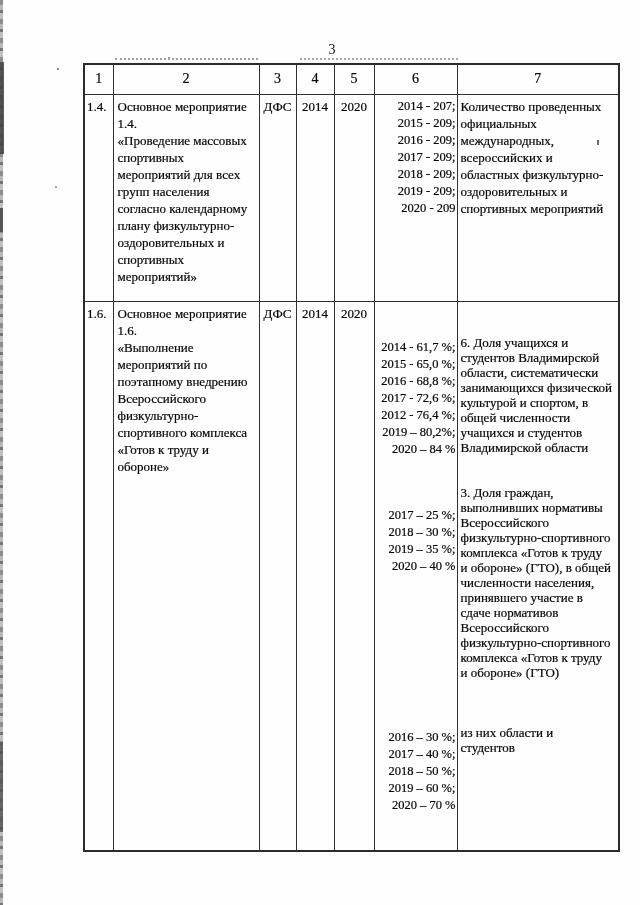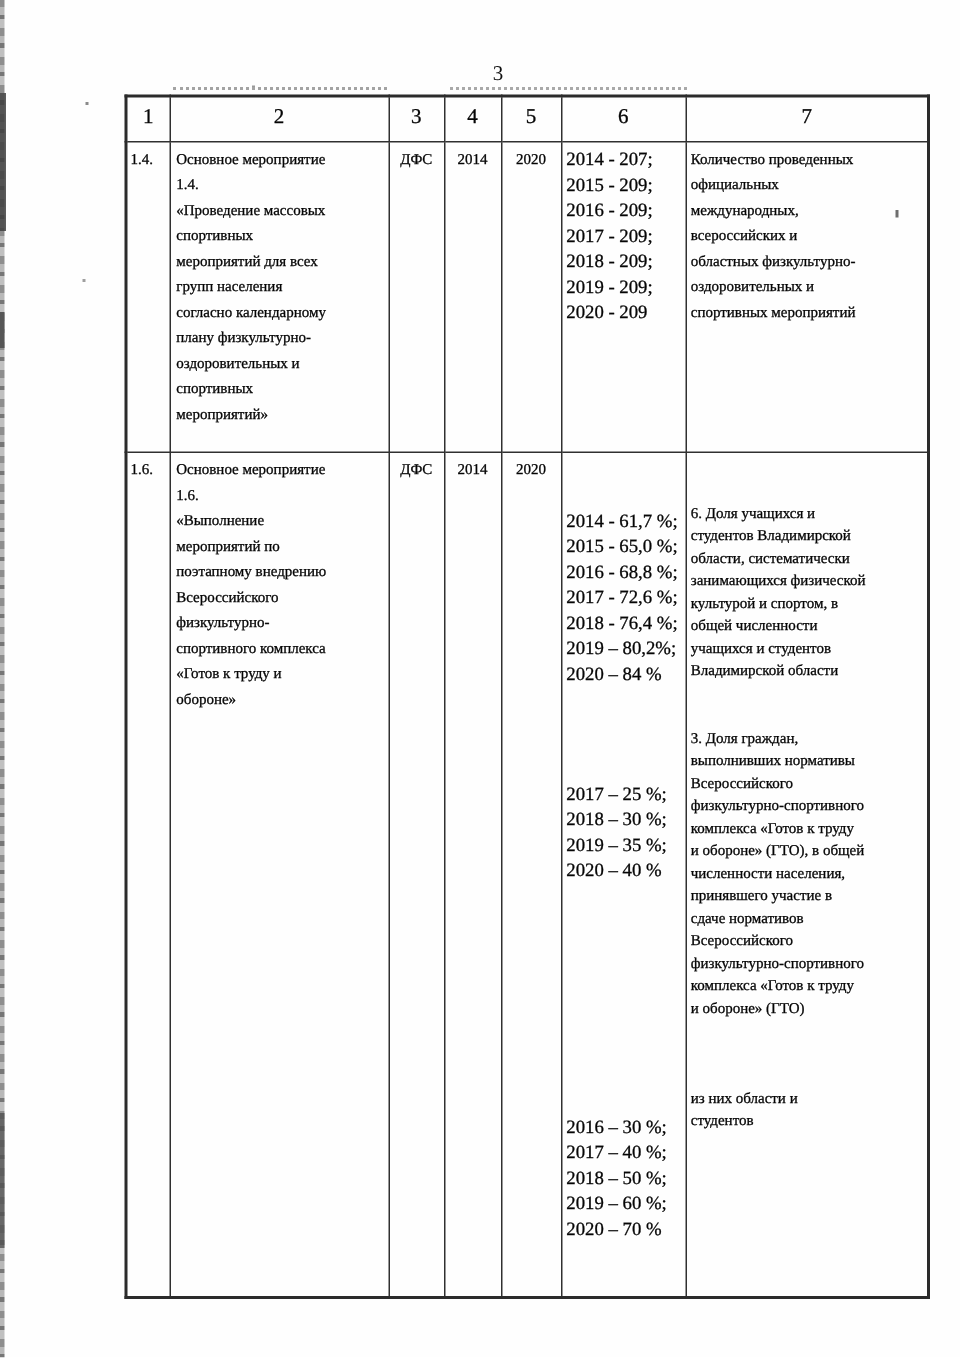--- a/index.html
+++ b/index.html
@@ -35,41 +35,41 @@
   }
 
   table.doc-table {
     position:absolute; left:83px; top:63px; width:535px;
     border-collapse:collapse; table-layout:fixed;
     border:2px solid #2b2b2b;
   }
   td {
     border:1px solid #303030;
     vertical-align:top;
-    font-size:10px;
+    font-size:13px;
     line-height:17px;
     white-space:pre;
     overflow:hidden;
     padding:3px 4px 2px 4px;
     -webkit-text-stroke:0.2px currentColor;
   }
   tr.r-head { height:30px; }
   tr.r-14 { height:207px; }
   tr.r-15 { height:98px; }
   tr.r-16 { height:429px; }
   tr.r-head td {
     text-align:center; vertical-align:middle;
     font-size:14px; line-height:14px; padding:2px;
   }
   td.c1 { padding-left:2px; padding-right:1px; }
   td.c3, td.c4, td.c5 { text-align:center; padding-left:1px; padding-right:1px;margin-left:16px; }
-  td.c6 { font-size:12.5px; padding-left:3px; padding-right:1px; }
+  td.c6 { font-size:12.5px; padding-left:3px; padding-right:1px;text-align:right; }
   td.c7 { padding-left:3px; padding-right:18px; }
   tr.r-16 td.c7 { line-height:15px; }
-  .vblock-2 { margin-top:29px; }
+  .vblock-2 { margin-top:15px; }
   .vblock-3 { margin-top:120px; }
   .note-block { margin-top:15px; }
 </style>
 </head>
 <body>
 
 <div class="page">
 
   <div class="edge-strip"></div>
   <div class="edge-blob-1"></div>
@@ -152,21 +152,21 @@
 «Готов к труду и
 обороне»</td>
       <td class="c3">ДФС</td>
       <td class="c4">2014</td>
       <td class="c5">2020</td>
       <td class="c6">
         <div>2014 - 61,7 %;
 2015 - 65,0 %;
 2016 - 68,8 %;
 2017 - 72,6 %;
-2018 - 76,4 %;
+2012 - 76,4 %;
 2019 – 80,2%;
 2020 – 84 %</div>
         <div class="vblock-2">2017 – 25 %;
 2018 – 30 %;
 2019 – 35 %;
 2020 – 40 %</div>
         <div class="vblock-3">2016 – 30 %;
 2017 – 40 %;
 2018 – 50 %;
 2019 – 60 %;

